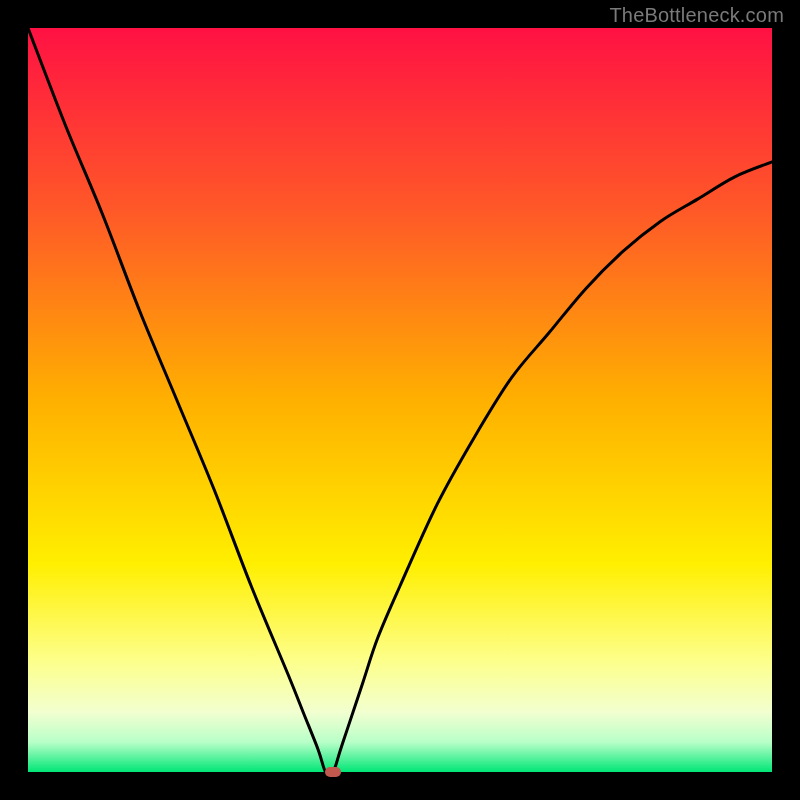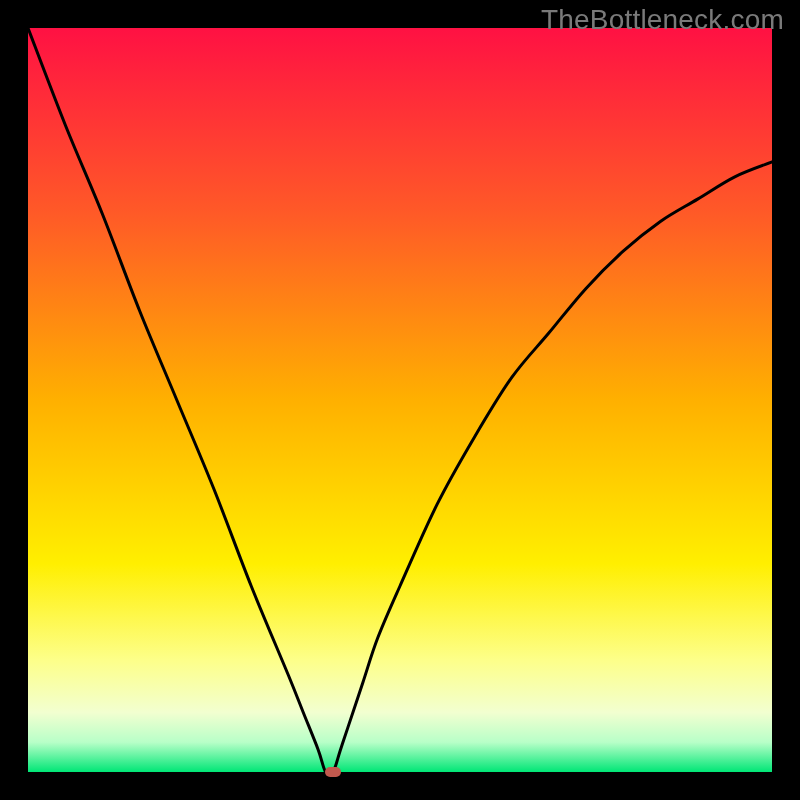--- a/index.html
+++ b/index.html
@@ -15,21 +15,21 @@
     position: relative;
     width: 800px;
     height: 800px;
     background: #000;
   }
   .watermark {
     position: absolute;
     top: 4px;
     right: 16px;
     color: #7a7a7a;
-    font-size: 28px;
+    font-size: 20px;
     font-weight: 500;
     letter-spacing: 0.2px;
     z-index: 10;
   }
   .plot {
     position: absolute;
     left: 28px;
     top: 28px;
     width: 744px;
     height: 744px;

